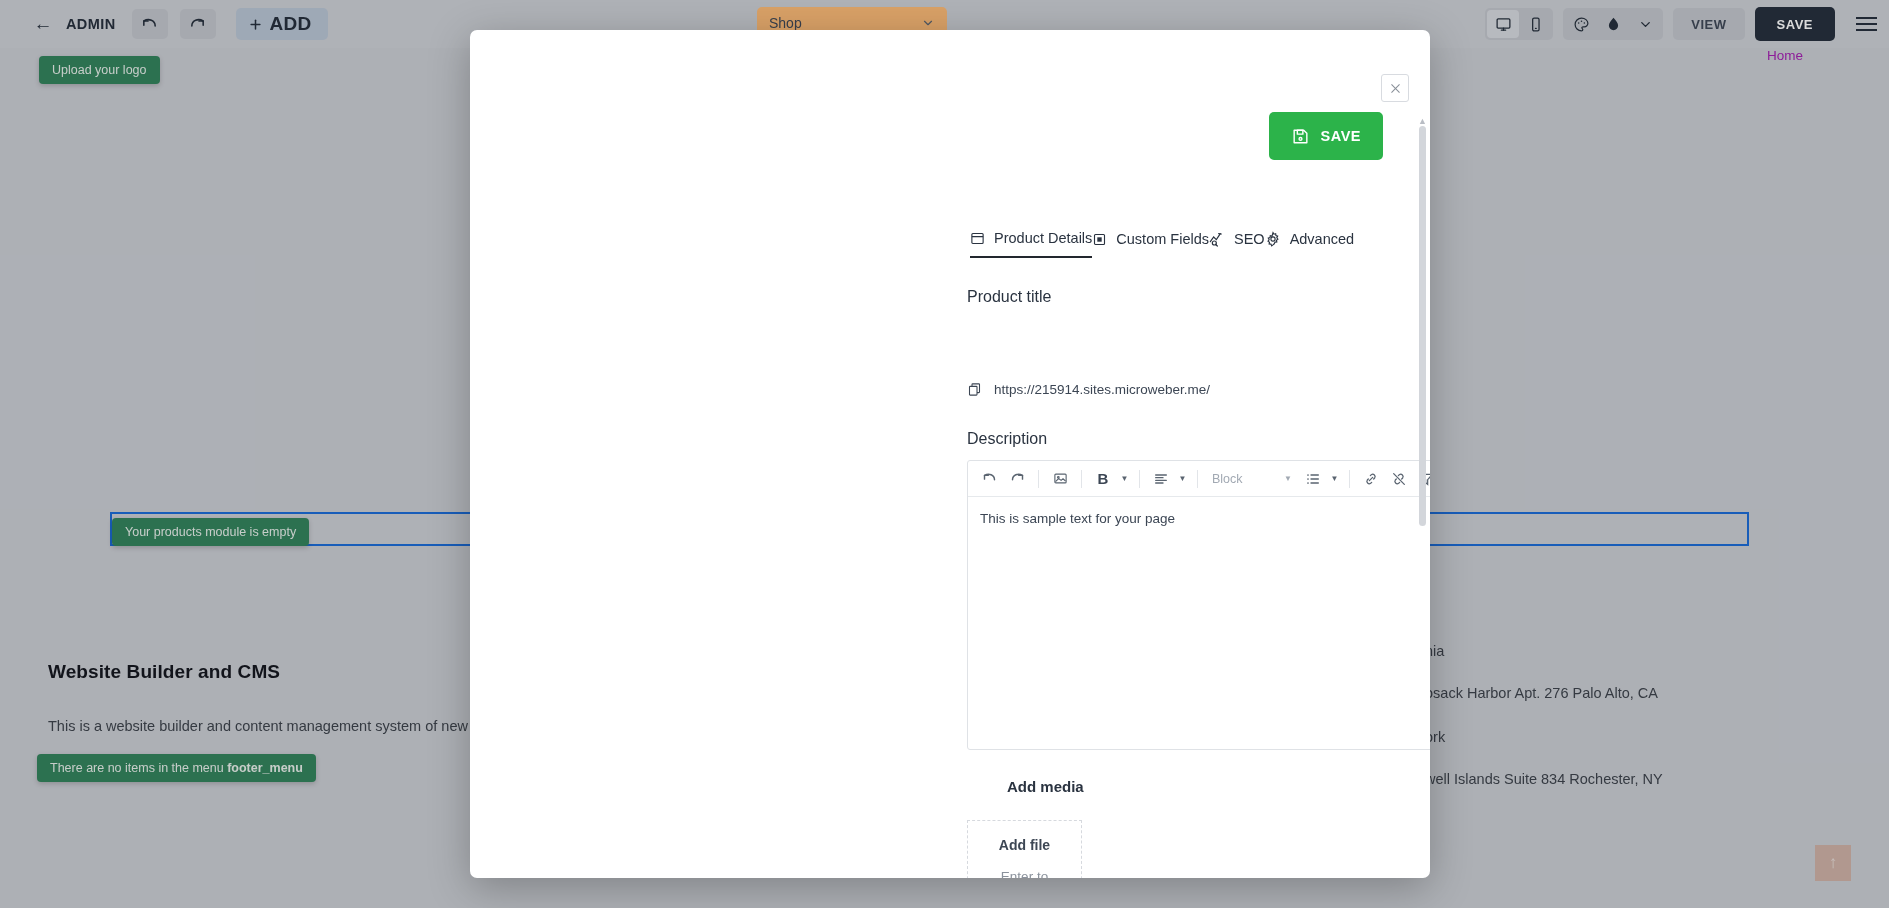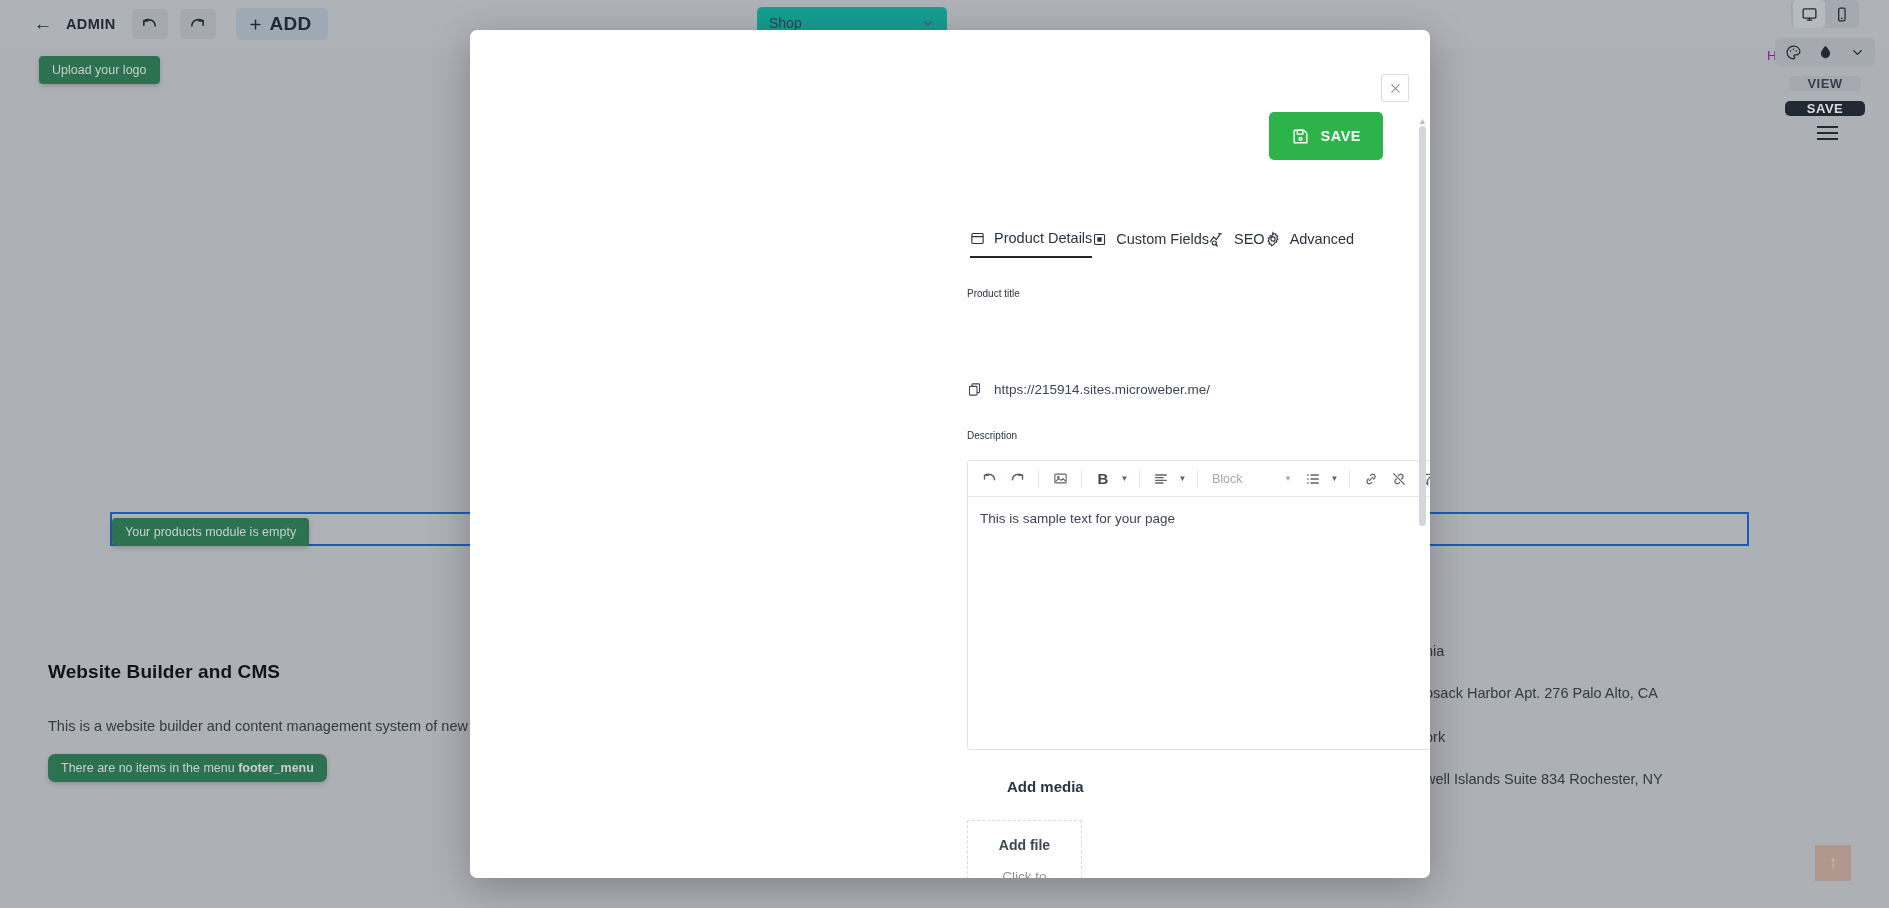--- a/index.html
+++ b/index.html
@@ -34,27 +34,27 @@
     color: #222c38; font-size: 16px; cursor: pointer; margin-right: 4px;
   }
   .ab-add {
     height: 32px; border-radius: 5px; background: #b7c4d2;
     display: flex; align-items: center; gap: 7px; padding: 0 16px 0 12px;
     color: #222c38; font-size: 19px; font-weight: 600; letter-spacing: .3px;
     cursor: pointer; margin-left: 8px;
   }
   .ab-center { position: absolute; left: 757px; top: 7px; }
   .ab-select {
-    width: 190px; height: 32px; border-radius: 5px; background: #14b8a6;
+    width: 190px; height: 32px; border-radius: 5px; background: #fdba74;
     display: flex; align-items: center; justify-content: space-between;
     padding: 0 12px; font-size: 14px; color: #3c4654; cursor: pointer;
   }
   .ab-right {
     position: absolute; right: 0; top: 0; height: 48px;
-    display: flex; align-items: center; gap: 10px; padding-right: 14px; flex-direction: column;
+    display: flex; align-items: center; gap: 10px; padding-right: 6px;
   }
   .ab-group {
     display: flex; align-items: center; background: #c0c4ca; border-radius: 5px;
     height: 32px; padding: 0 2px;
   }
   .ab-gbtn {
     width: 32px; height: 28px; display: flex; align-items: center; justify-content: center;
     color: #222c38; cursor: pointer; border-radius: 4px;
   }
   .ab-gbtn.active { background: #d5d8dd; }
@@ -92,21 +92,21 @@
   }
   .badge-products { position: absolute; left: 112px; top: 470px; }
   .h-cms {
     position: absolute; left: 48px; top: 604px; font-size: 19px; font-weight: 700;
     color: #10131a; letter-spacing: .1px; margin-top: 9px;
   }
   .p-cms {
     position: absolute; left: 48px; top: 670px; font-size: 14.5px; color: #3a4048;
     white-space: nowrap;
   }
-  .badge-footer { position: absolute; left: 48px; top: 706px; border-radius: 7px; }
+  .badge-footer { position: absolute; left: 37px; top: 706px; }
   .badge-footer b { font-weight: 700; }
   .addr {
     position: absolute; font-size: 14.5px; color: #3a4048; white-space: nowrap;
   }
   .scrolltop {
     position: absolute; left: 1815px; top: 797px; width: 36px; height: 36px;
     background: #cdb0a4; display: flex; align-items: center; justify-content: center;
     color: #e6dbd5; font-size: 17px; cursor: pointer;
   }
 
@@ -150,21 +150,21 @@
     position: absolute; left: 500px; top: 200px; display: flex; align-items: center; 
   }
   .tab {
     display: flex; align-items: center; gap: 9px; font-size: 14.5px; color: #2a3340;
     padding-bottom: 10px; cursor: pointer;
   }
   .tab.active { border-bottom: 2px solid #22272e; font-weight: 400; }
   .tab svg { display: block; }
 
   .field-label {
-    position: absolute; font-size: 10px; color: #2a3340;
+    position: absolute; font-size: 16px; color: #2a3340;
   }
   .title-input {
     position: absolute; left: 497px; top: 300px; width: 592px; height: 38px;
     border: none; border-bottom: 1px solid #d9dce1; background: transparent;
     font-family: "Liberation Sans", sans-serif; font-size: 23px; color: #22272e;
     outline: none; padding: 0;
   }
   .title-input::placeholder { color: #9aa1ab; }
   .url-row {
     position: absolute; left: 497px; top: 352px; display: flex; align-items: center; gap: 12px;
@@ -460,21 +460,21 @@
               </svg>
           </div>
 
         </div>
         <div class="editor-content">This is sample text for your page</div>
       </div>
 
       <div class="media-label">Add media</div>
       <div class="dropzone">
         <div class="dz-title">Add file</div>
-        <div class="dz-sub">Click to</div>
+        <div class="dz-sub">Enter to</div>
       </div>
 
       <div class="m-side">
 
         
 
         
 
         
 

